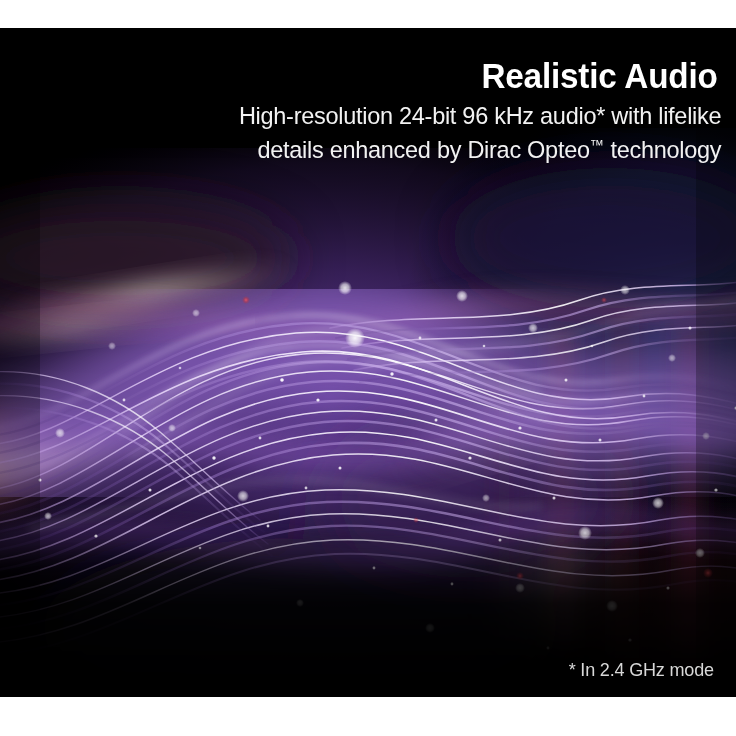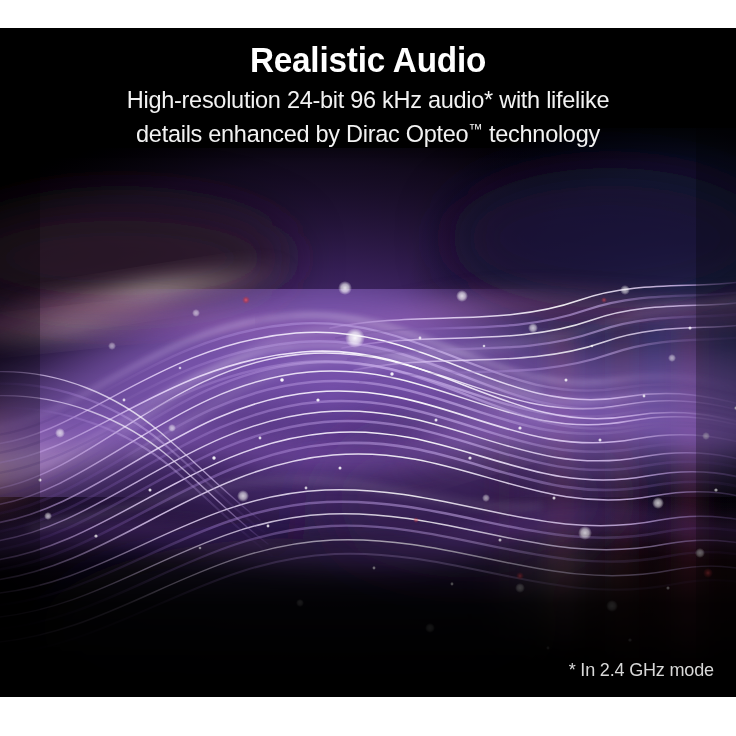--- a/index.html
+++ b/index.html
@@ -30,24 +30,24 @@
     width: 736px;
     height: 669px;
     background: #000000;
     overflow: hidden;
   }
 
   
   #text-block {
     position: absolute;
     left: 0;
-    top: 0;
+    top: 16px;
     width: 736px;
     z-index: 40;
-    text-align: center;
+    text-align: right;
     pointer-events: none;
   }
   #headline {
     margin: 0;
     padding-top: 12px;
     color: #ffffff;
     font-family: "Liberation Sans", sans-serif;
     font-weight: bold;
     font-size: 35px;
     line-height: 40px;

